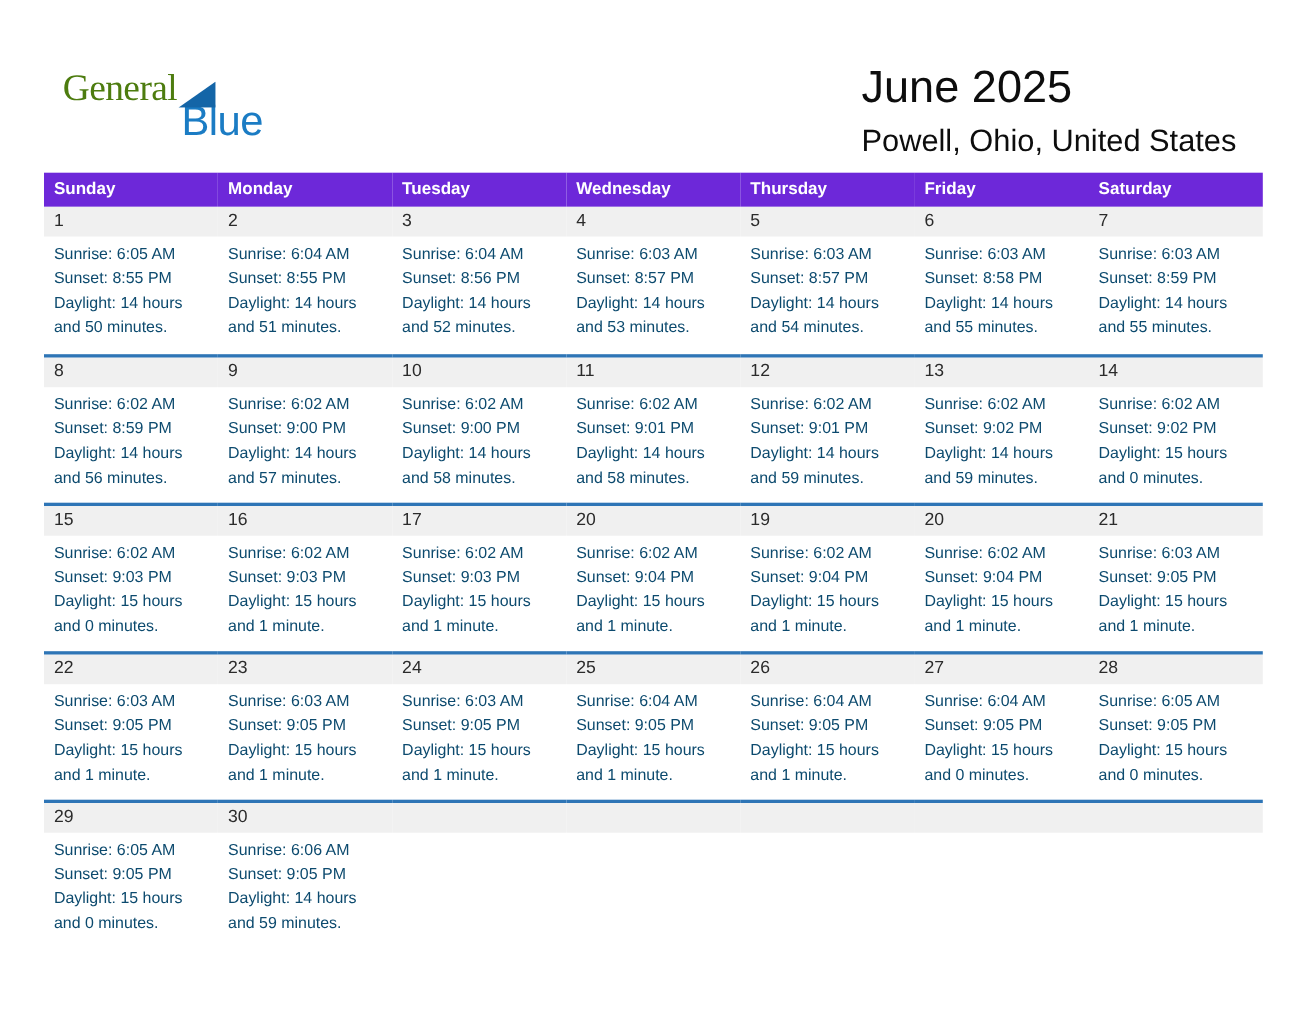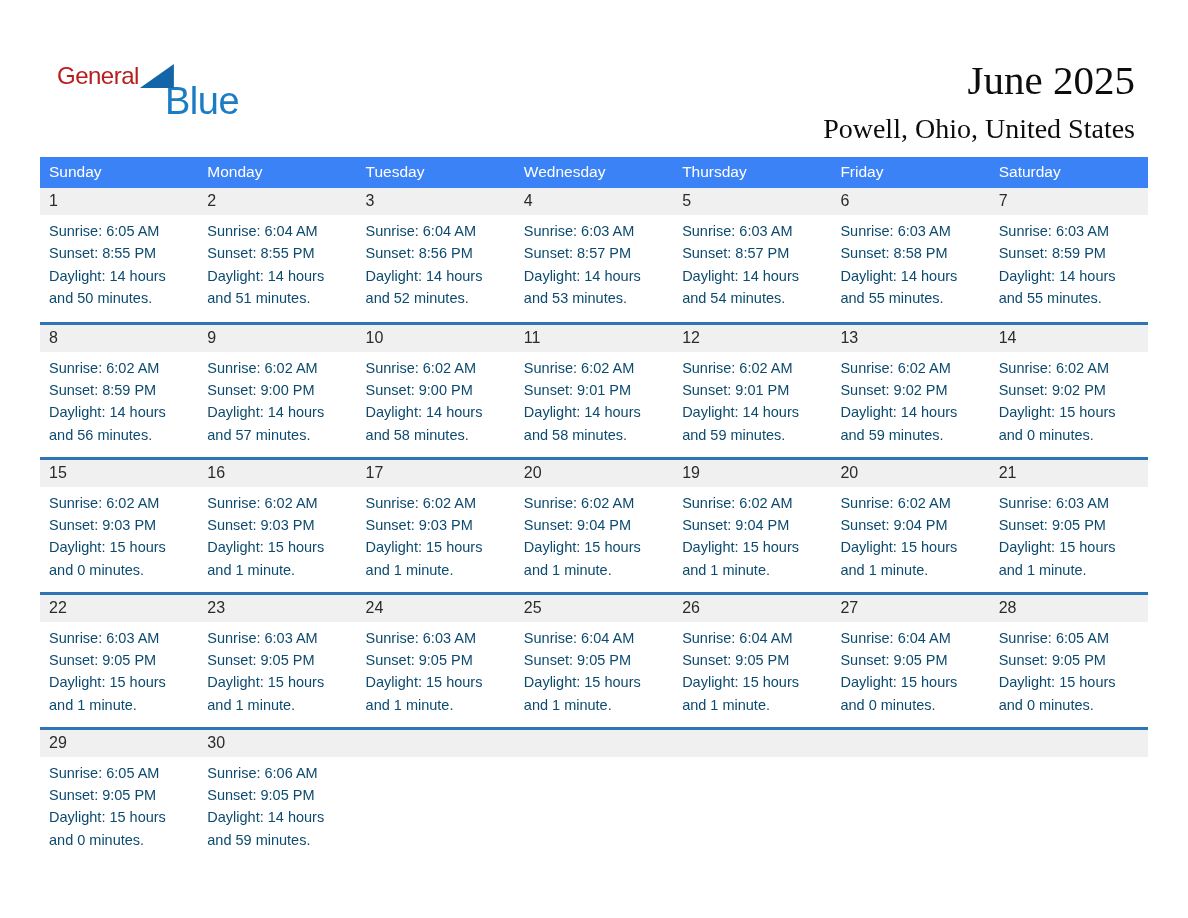--- a/index.html
+++ b/index.html
@@ -12,46 +12,45 @@
   }
 
   
   .logo {
     position: absolute;
     left: 57px; top: 64px;
     line-height: 1;
   }
   .logo-line1 { display: flex; align-items: flex-end; }
   .logo-general {
-    font-size: 24px;
-    color: #b91c1c;
+    font-size: 34px;
+    color: #4d7c0f;
     letter-spacing: -0.5px;
+    font-family: Liberation Serif, serif;
   }
   .logo-triangle {
     display: inline-block;
     width: 34px; height: 24px;
     margin-left: 1px;
     background: #1465a7;
     clip-path: polygon(0 100%, 100% 0, 100% 100%);
   }
   .logo-blue {
     display: block;
     font-size: 38px;
     color: #1b7cc4;
     letter-spacing: -0.5px;
     margin-left: 108px;
     margin-top: -6px;
   }
 
   
   .title-block {
     position: absolute;
-    right: 53px; top: 56px;
-    text-align: right;
-    font-family: Liberation Serif, serif;
+    right: 64px; top: 56px;
   }
   .page-title {
     font-size: 41px;
     font-weight: 400;
     color: #0d0d0d;
     letter-spacing: 0px;
   }
   .page-subtitle {
     font-size: 28px;
     font-weight: 400;
@@ -62,23 +61,23 @@
   
   table.calendar {
     position: absolute;
     left: 40px; top: 157px;
     width: 1108px;
     border-collapse: collapse;
     table-layout: fixed;
   }
   thead tr { height: 31px; }
   thead th {
-    background: #3b82f6;
+    background: #6d28d9;
     color: #ffffff;
-    font-weight: 400;
+    font-weight: 700;
     font-size: 15.5px;
     text-align: left;
     padding: 0 0 2px 9px;
     vertical-align: middle;
   }
   tbody tr { height: 135px; }
   tbody td {
     vertical-align: top;
     padding: 0;
   }

